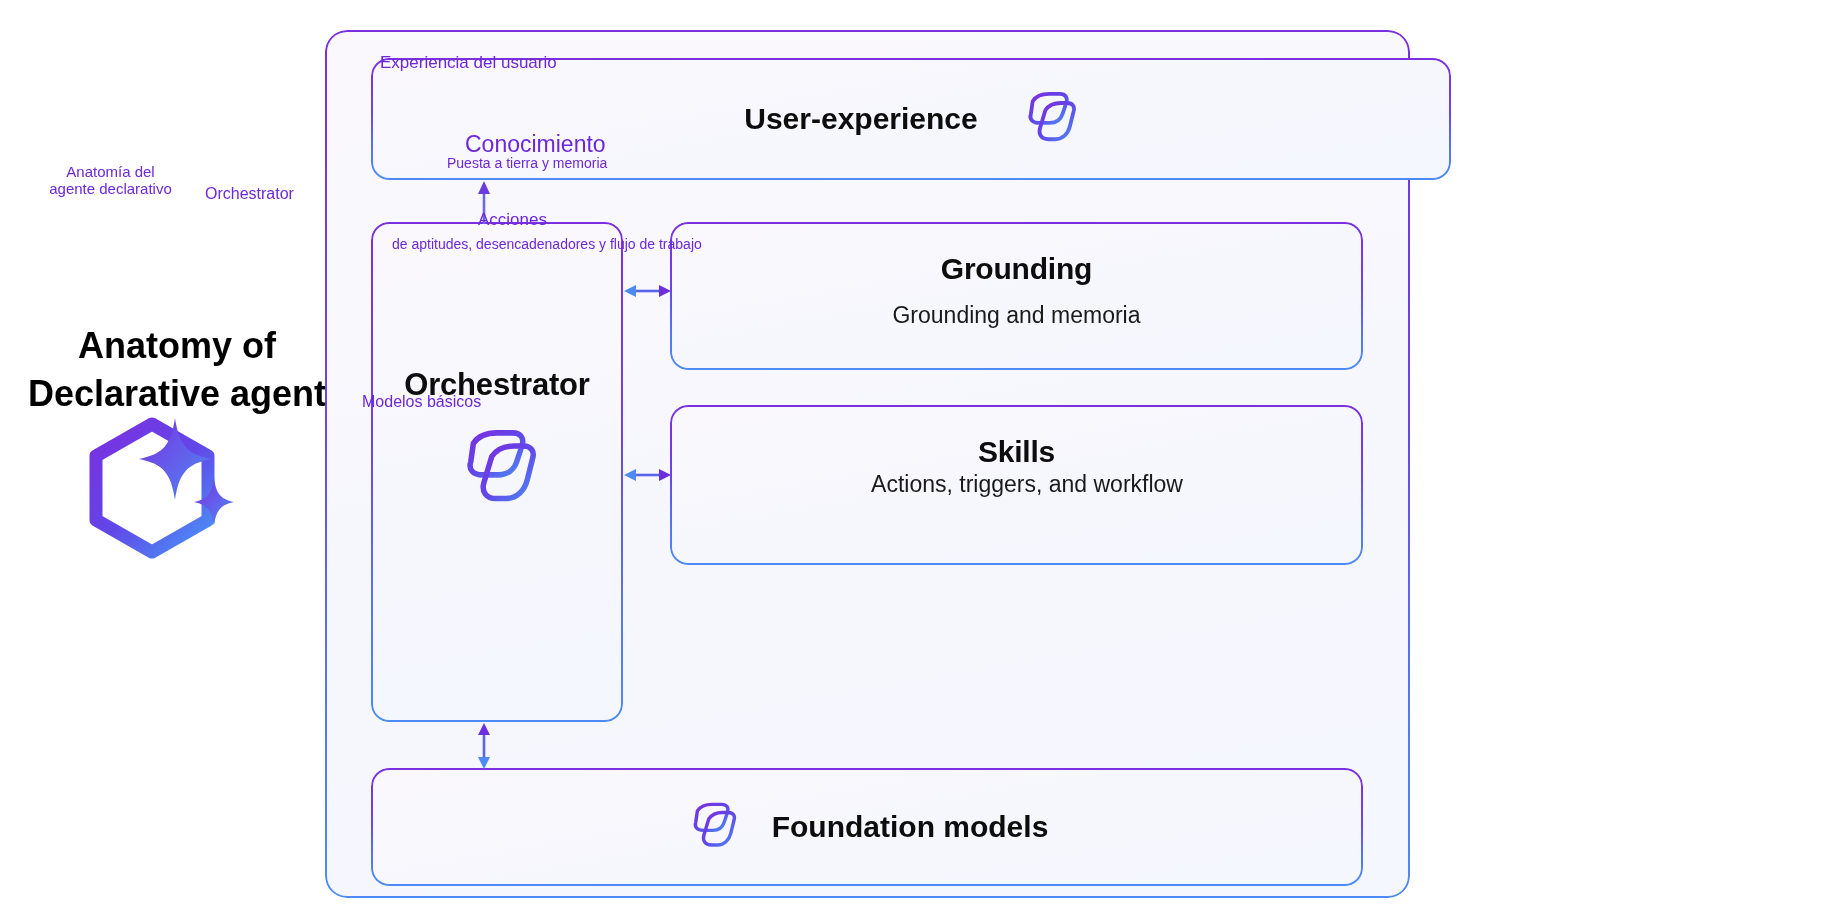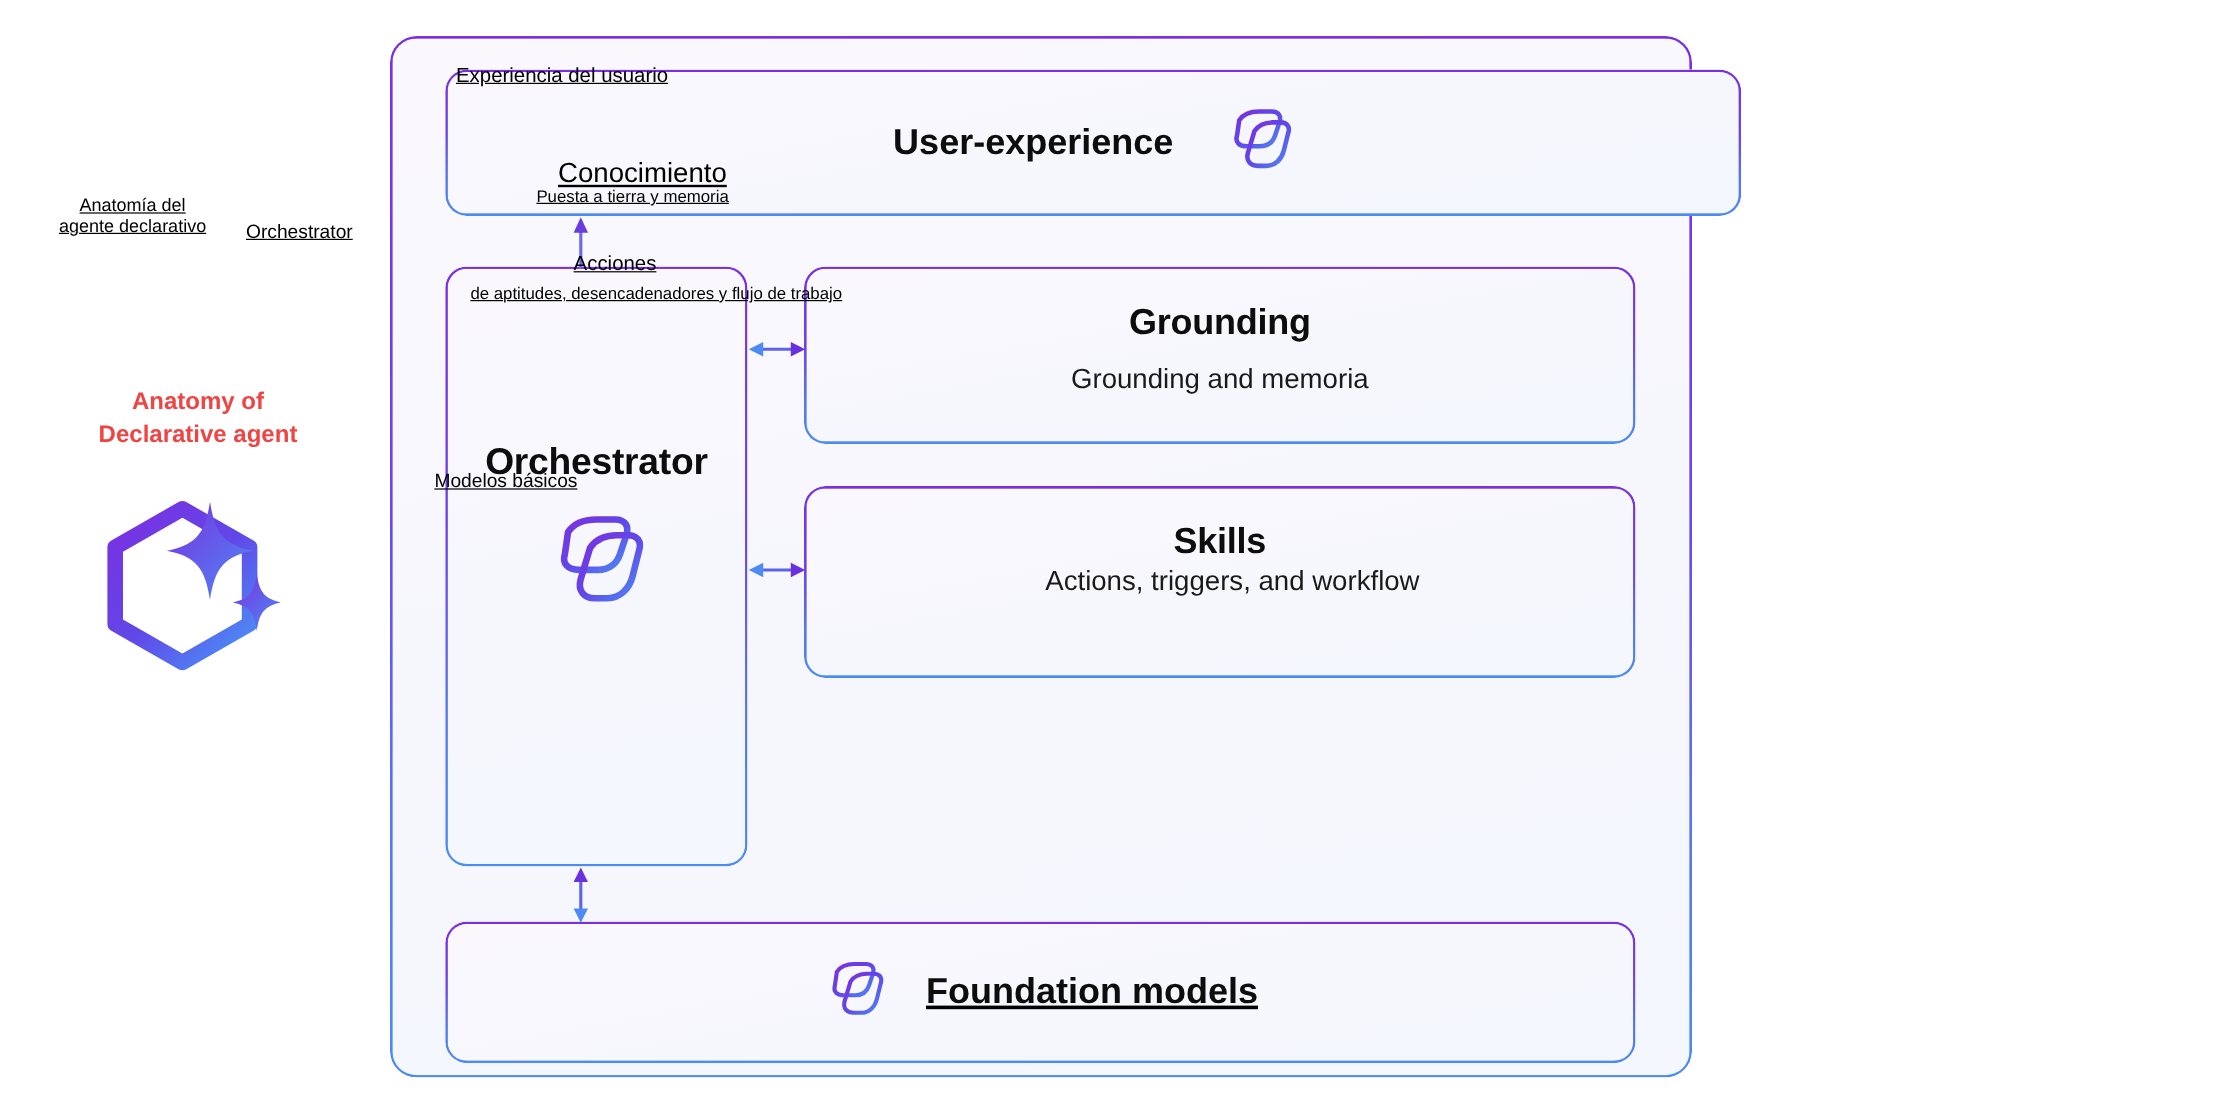--- a/index.html
+++ b/index.html
@@ -19,28 +19,28 @@
   
   #legend {
     position: absolute;
     left: 0;
     top: 0;
     width: 330px;
     height: 924px;
   }
   .legend-title {
     position: absolute;
-    left: 0;
+    left: 12px;
     top: 322px;
     width: 330px;
     text-align: center;
-    font-size: 20px;
+    font-size: 36px;
     font-weight: bold;
     line-height: 1.34;
-    color: #ef4444;
+    color: #000000;
     white-space: pre-line;
   }
   .legend-icon {
     position: absolute;
     left: 80px;
     top: 410px;
     width: 160px;
     height: 165px;
   }
 
@@ -126,39 +126,37 @@
   #skills-sub   { top: 66px; margin-left: 21px; }
 
   
   #found-row {
     position: absolute;
     left: 0; top: 0; right: 0; bottom: 0;
     display: flex;
     align-items: center;
     justify-content: center;
     gap: 34px;
-    text-decoration: underline;
   }
   #found-title { font-size: 30px; font-weight: bold; color: #0d0d0d; }
 
   
   .arrow { position: absolute; pointer-events: none; }
   #arrow-orch-ux   { left: 148px; top: 150px; width: 22px; height: 44px; }
   #arrow-orch-know { left: 298px; top: 250px; width: 49px; height: 22px; }
   #arrow-orch-skills { left: 298px; top: 434px; width: 49px; height: 22px; }
   #arrow-orch-found { left: 148px; top: 692px; width: 22px; height: 48px; }
 
   
   .anno {
     position: absolute;
-    color: #000000;
+    color: #6d28d9;
     background: transparent;
     white-space: nowrap;
     line-height: 1.15;
-    text-decoration: underline;
   }
   #anno-title {
     left: 18px; top: 163px;
     width: 185px;
     text-align: center;
     font-size: 15px;
     white-space: pre-line;
   }
   #anno-orchestrator { left: 205px; top: 185px; font-size: 16px; }
   #anno-ux           { left: 380px; top: 53px;  font-size: 17px; }

